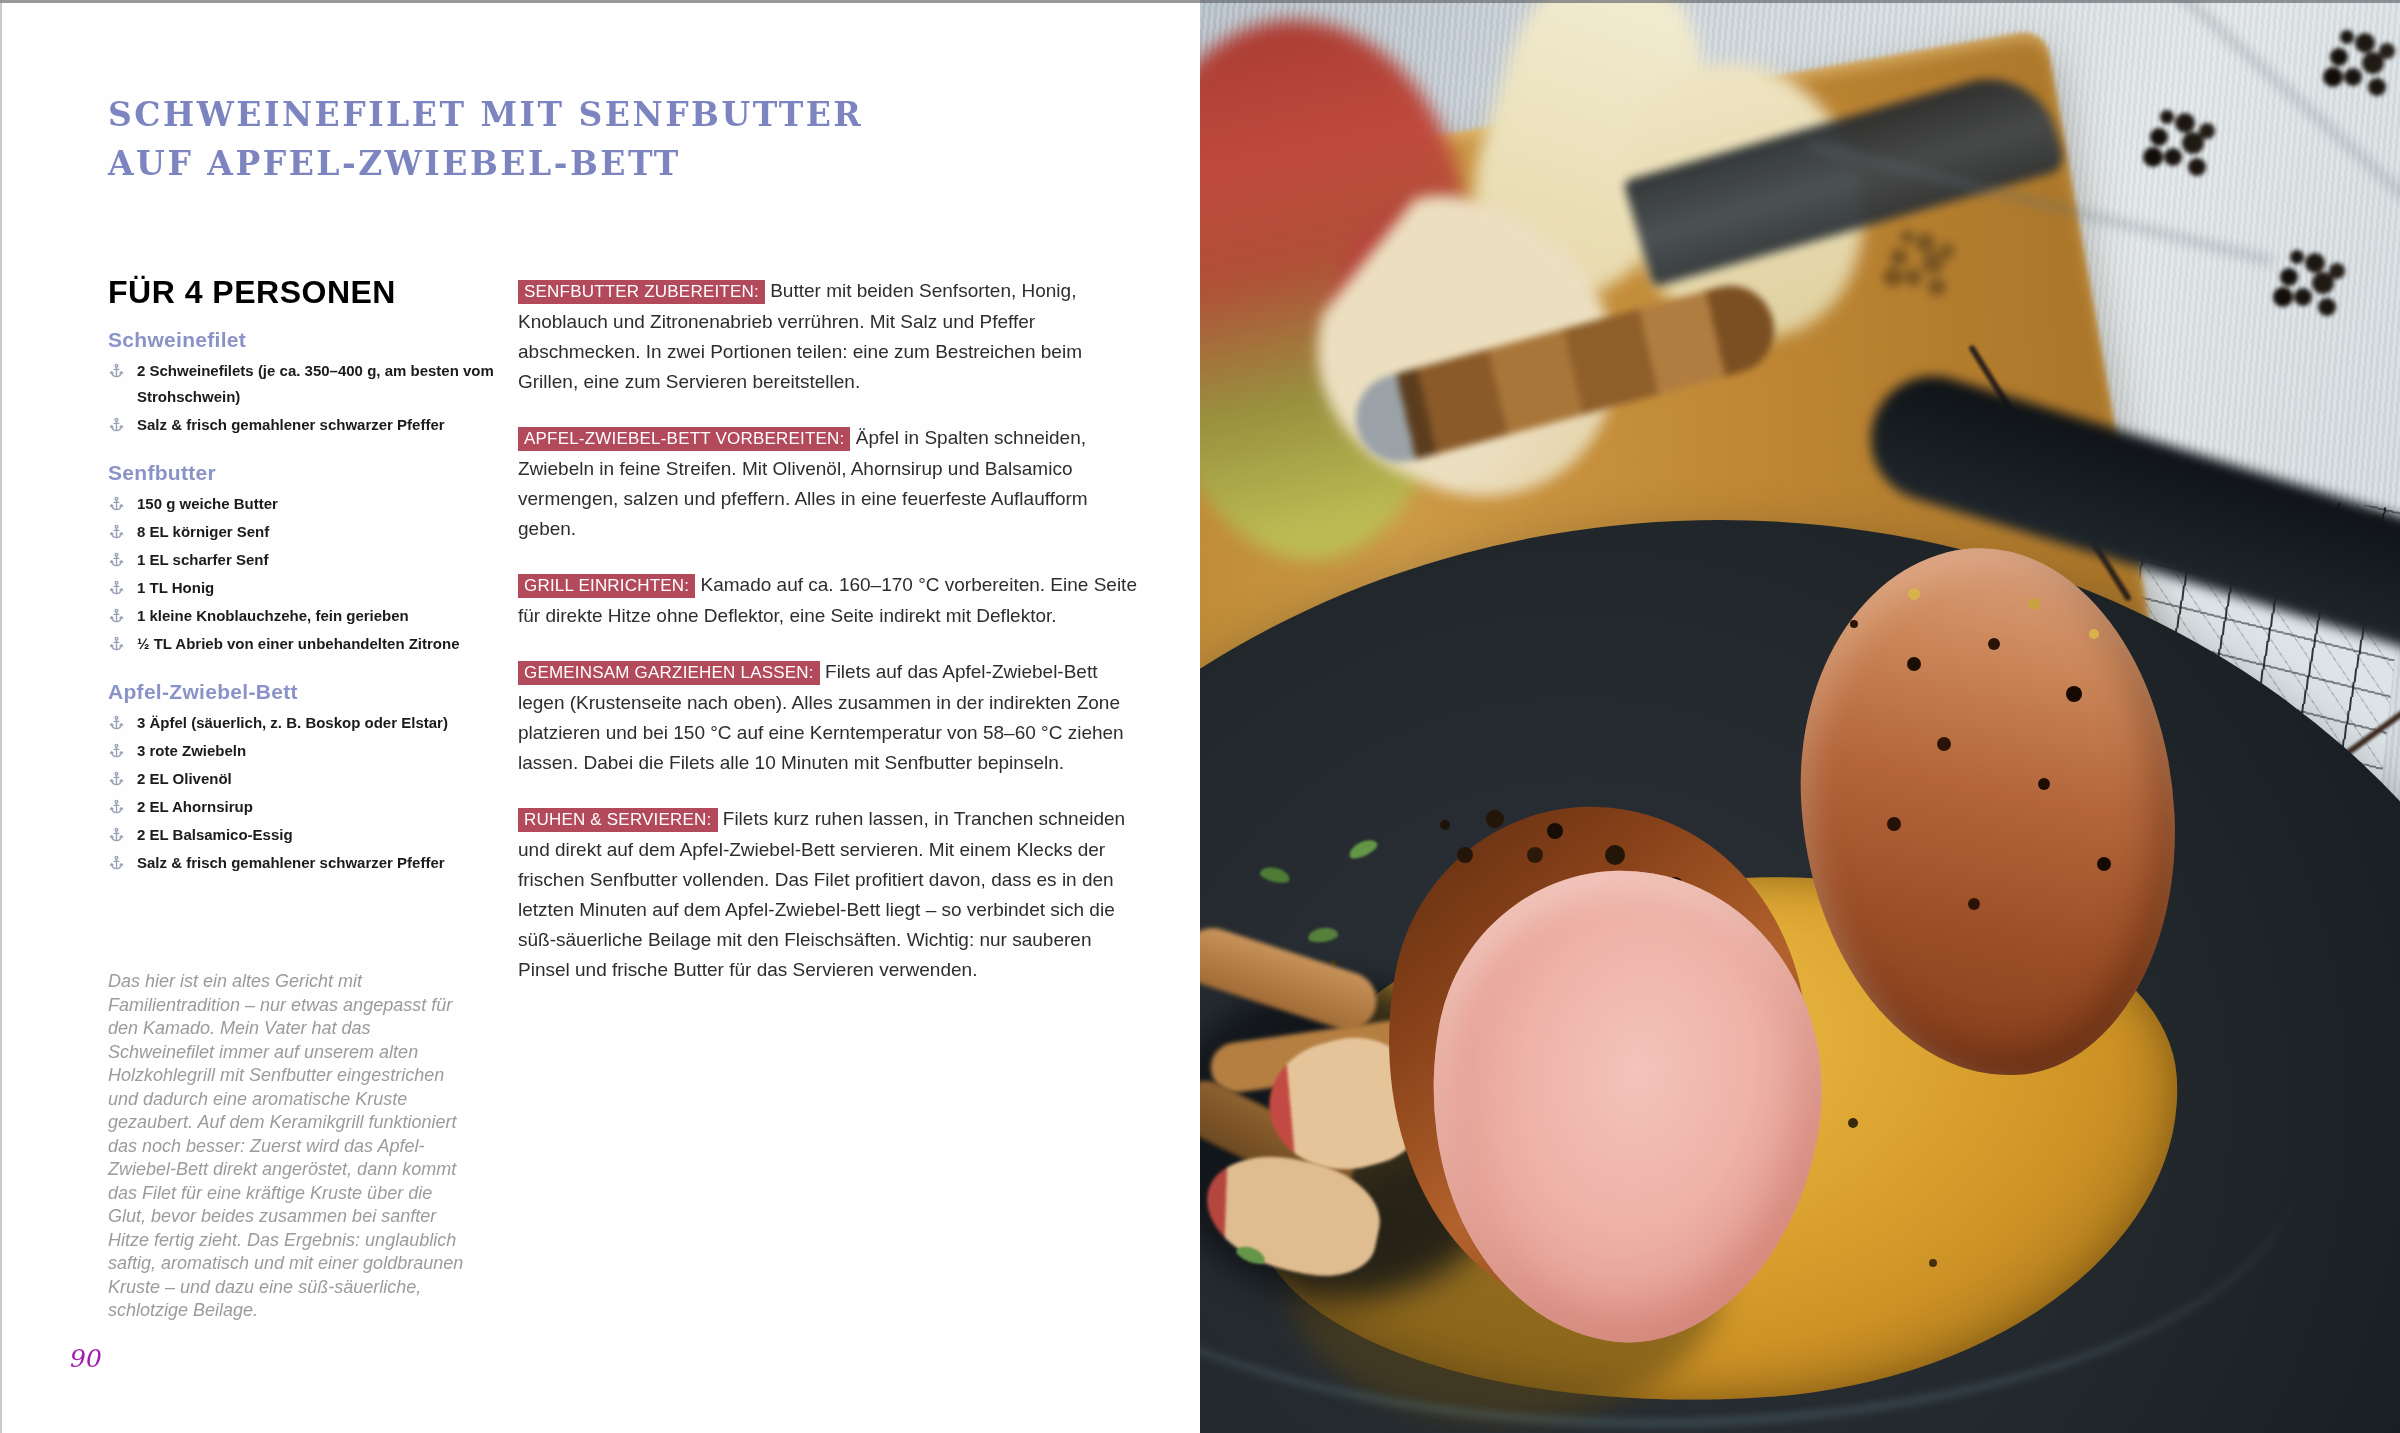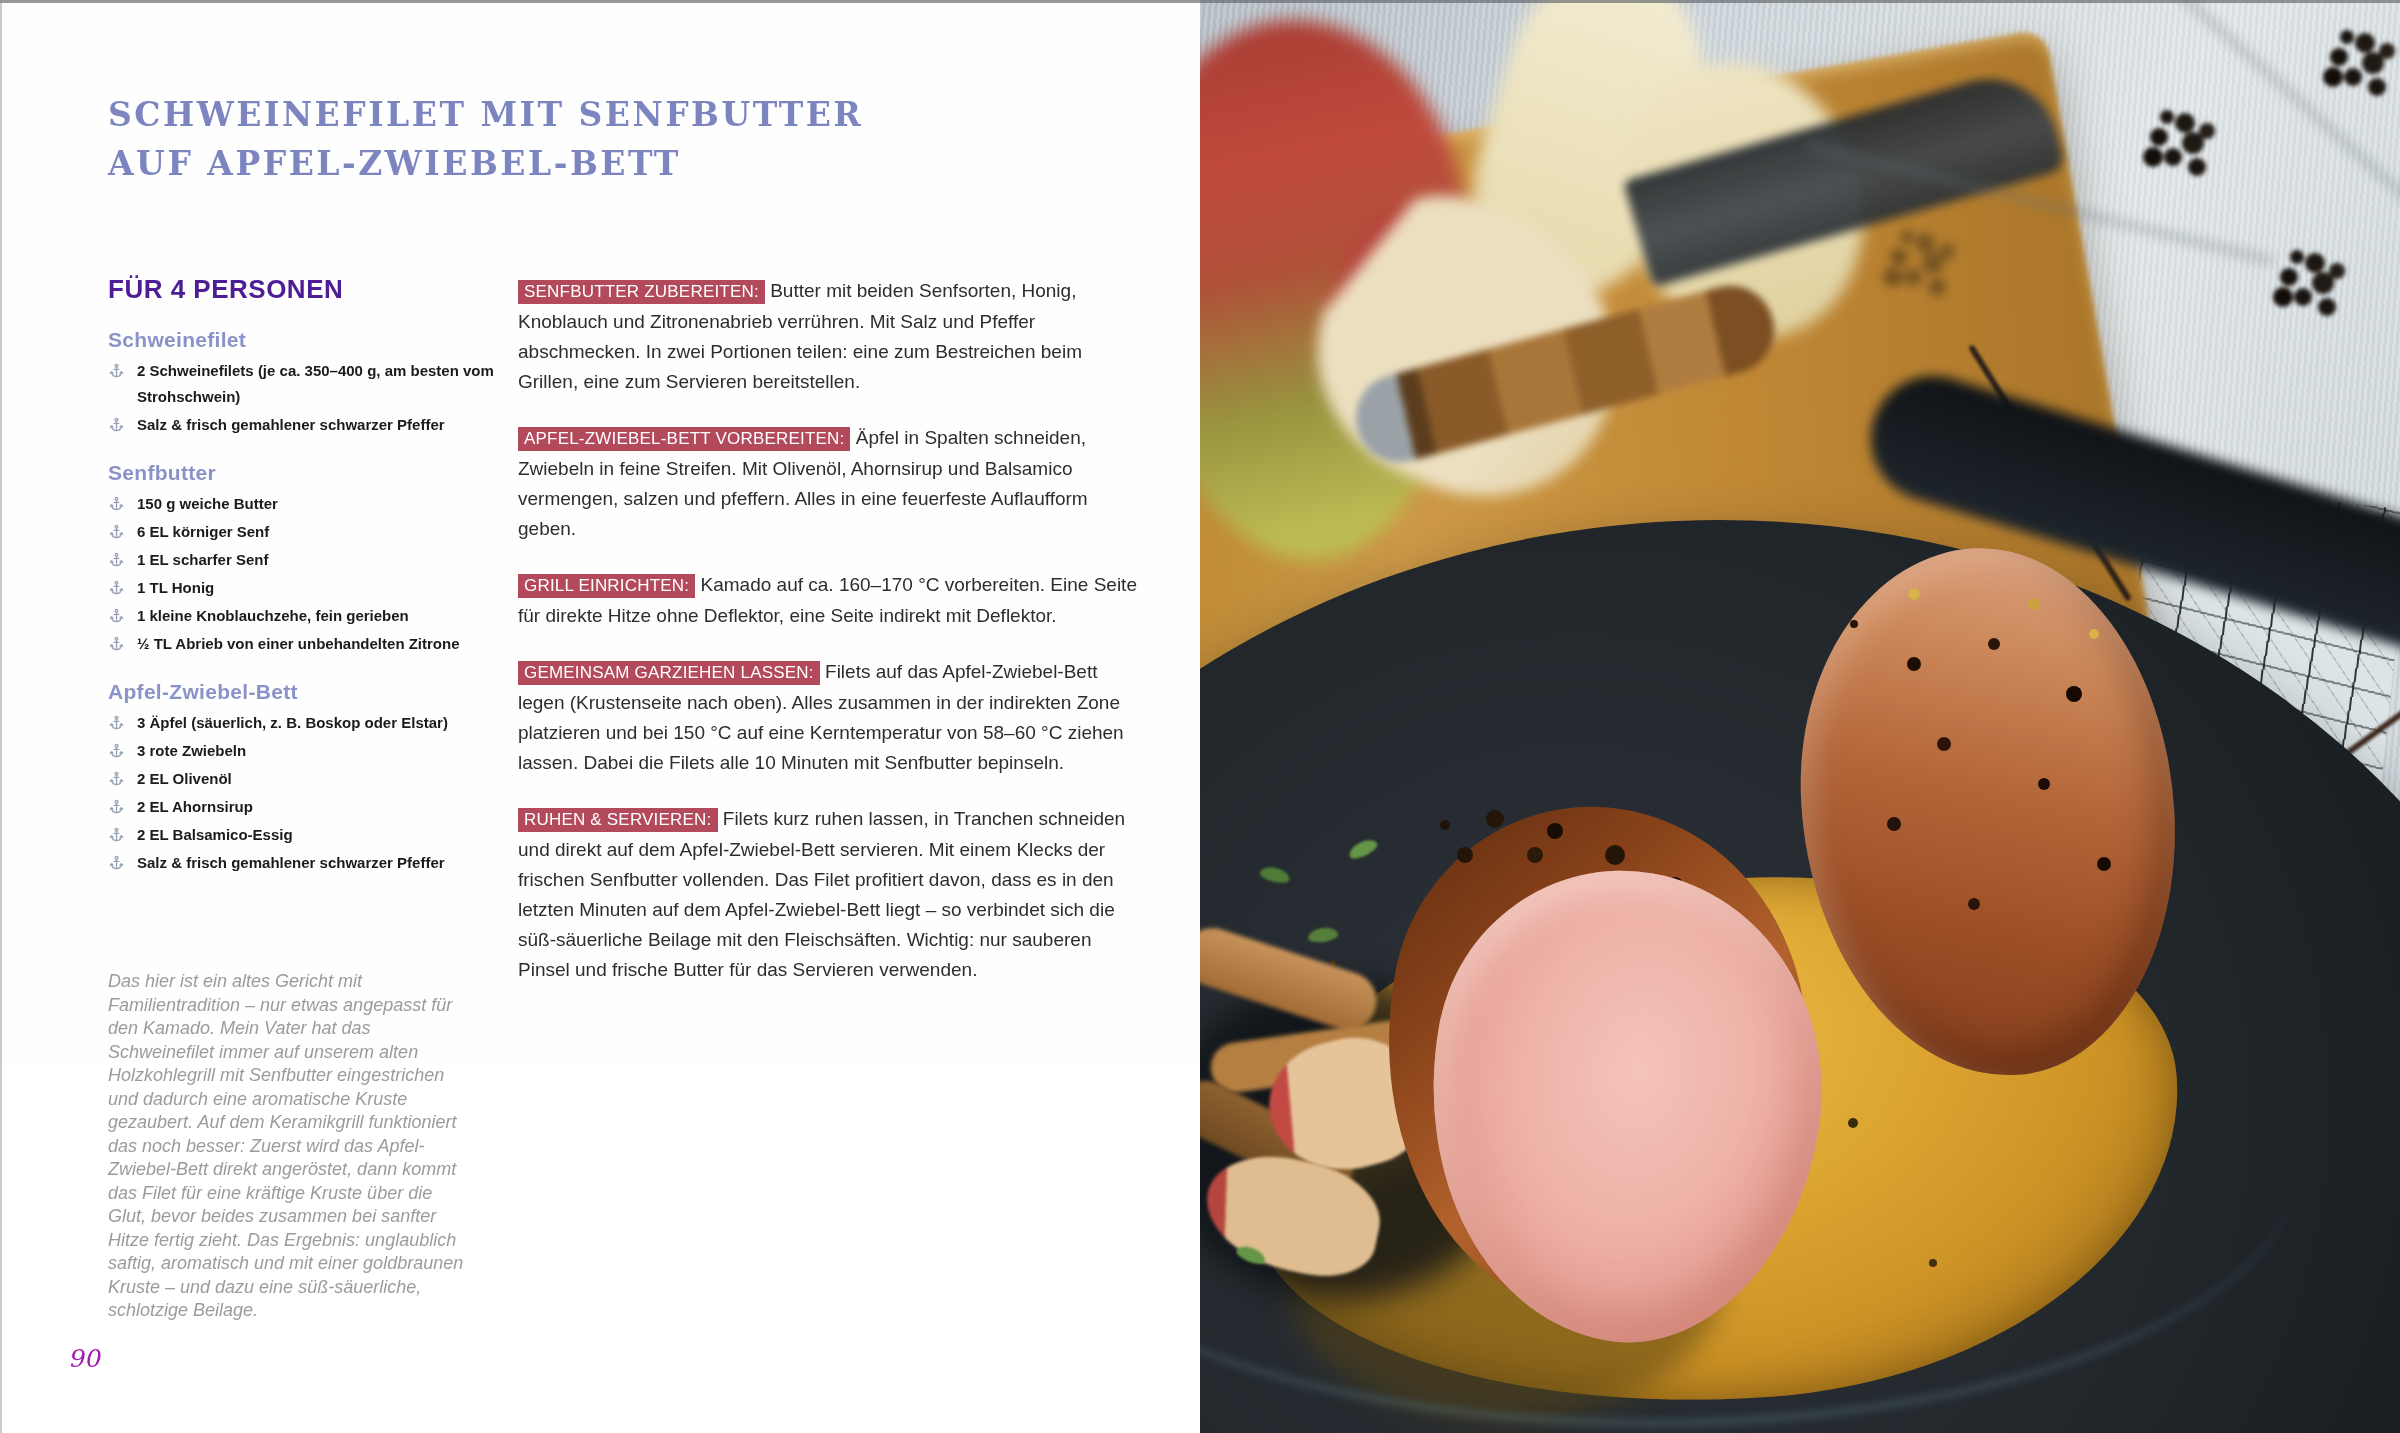--- a/index.html
+++ b/index.html
@@ -11,21 +11,21 @@
   .edge-top{left:0;top:0;width:2400px;height:3px;background:rgba(95,100,105,.65);z-index:60;}
   .edge-left{left:0;top:0;width:2px;height:1433px;background:rgba(140,140,140,.45);z-index:60;}
 
   
   #page{left:0;top:0;width:1200px;height:1063px;background:#fefefe;}
 
   .title-block{left:108px;top:90px;}
   .title-line{font-family:"DejaVu Serif",serif;font-weight:700;font-size:33px;line-height:49px;
               color:#7d85c1;letter-spacing:2.5px;}
 
-  .servings{left:108px;top:274px;font-size:26px;font-weight:800;color:#4c1d95;letter-spacing:.5px;}
+  .servings{left:108px;top:274px;font-size:32px;font-weight:800;color:#000000;letter-spacing:.5px;}
 
   #ingredients{left:108px;top:328px;width:444px;}
   .ing-group{margin-bottom:23px;}
   .ing-head{font-size:21px;font-weight:700;color:#8a93c8;margin:0 0 6px;letter-spacing:.3px;}
   .ing-item{display:flex;gap:12px;font-size:15px;font-weight:700;line-height:26px;color:#1b1b1b;margin-bottom:2px;}
   .anchor-ic{flex:0 0 17px;width:17px;height:20px;color:#97a1b6;margin-top:3px;}
 
   #steps{left:518px;top:276px;width:626px;font-size:19px;line-height:30px;color:#2d2d2d;}
   .step{margin:0 0 26px;}
   .step-label{background:#b24a5c;color:#ffffff;padding:2px 6px 3px;font-size:17px;letter-spacing:.2px;
@@ -225,21 +225,21 @@
 
   <div class="ing-item">
     <svg class="anchor-ic" viewBox="0 0 24 24" fill="none" stroke="currentColor" stroke-width="1.9" stroke-linecap="round">
       <circle cx="12" cy="4.6" r="2"></circle>
       <line x1="12" y1="6.6" x2="12" y2="19.6"></line>
       <line x1="8.6" y1="9.6" x2="15.4" y2="9.6"></line>
       <path d="M5 13.2 C5.5 17.6 8.4 19.9 12 19.9 C15.6 19.9 18.5 17.6 19 13.2"></path>
       <path d="M5 13.2 L3.4 15.2 M5 13.2 L7 14.8"></path>
       <path d="M19 13.2 L20.6 15.2 M19 13.2 L17 14.8"></path>
     </svg>
-    <span>6 EL körniger Senf</span>
+    <span>8 EL körniger Senf</span>
   </div>
 
   <div class="ing-item">
     <svg class="anchor-ic" viewBox="0 0 24 24" fill="none" stroke="currentColor" stroke-width="1.9" stroke-linecap="round">
       <circle cx="12" cy="4.6" r="2"></circle>
       <line x1="12" y1="6.6" x2="12" y2="19.6"></line>
       <line x1="8.6" y1="9.6" x2="15.4" y2="9.6"></line>
       <path d="M5 13.2 C5.5 17.6 8.4 19.9 12 19.9 C15.6 19.9 18.5 17.6 19 13.2"></path>
       <path d="M5 13.2 L3.4 15.2 M5 13.2 L7 14.8"></path>
       <path d="M19 13.2 L20.6 15.2 M19 13.2 L17 14.8"></path>

